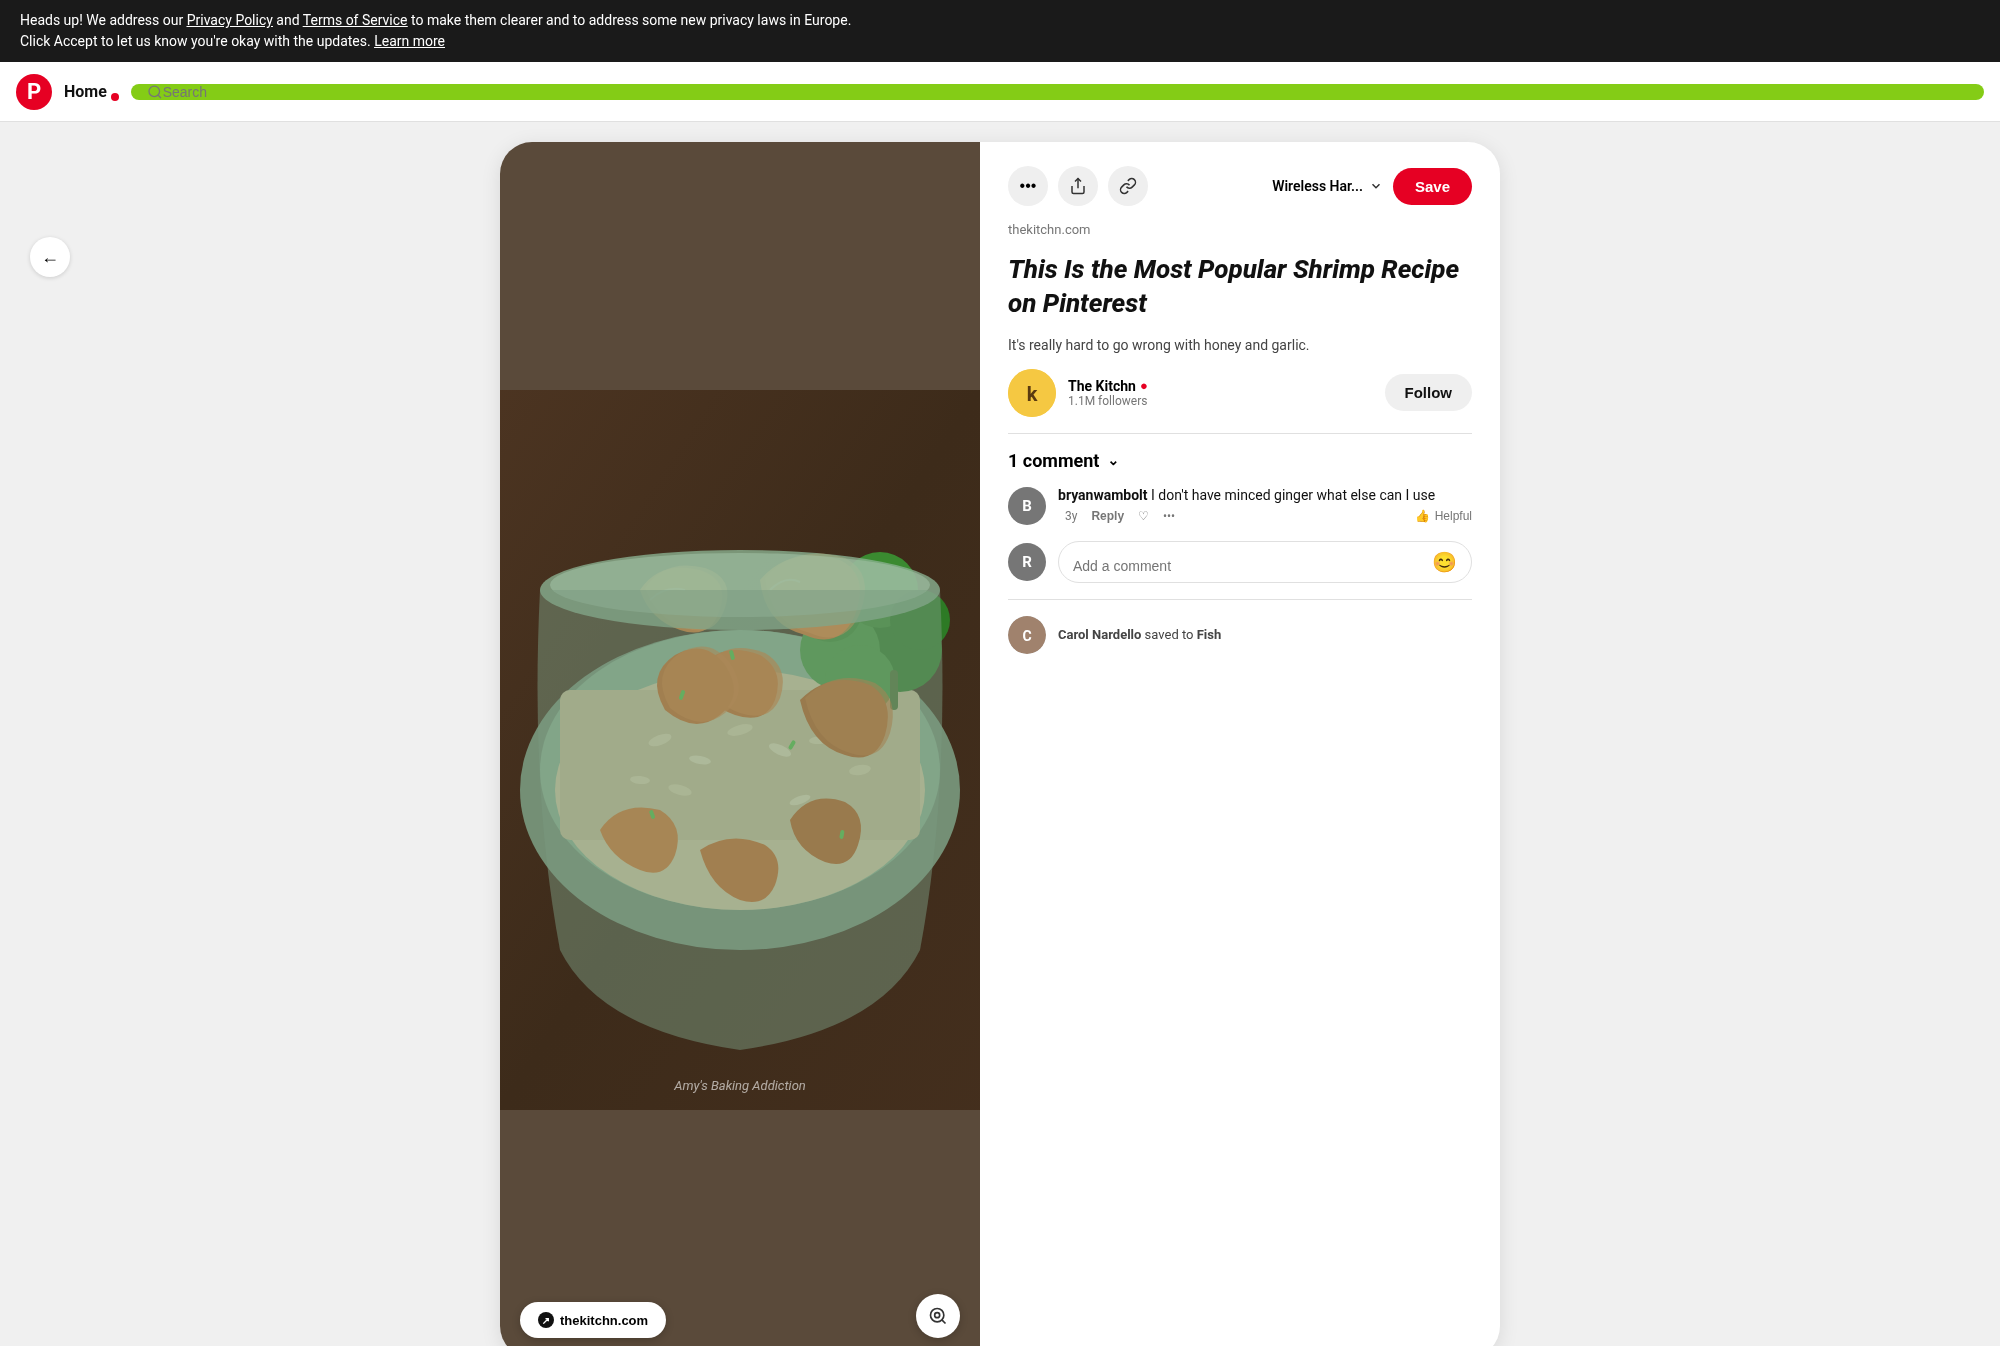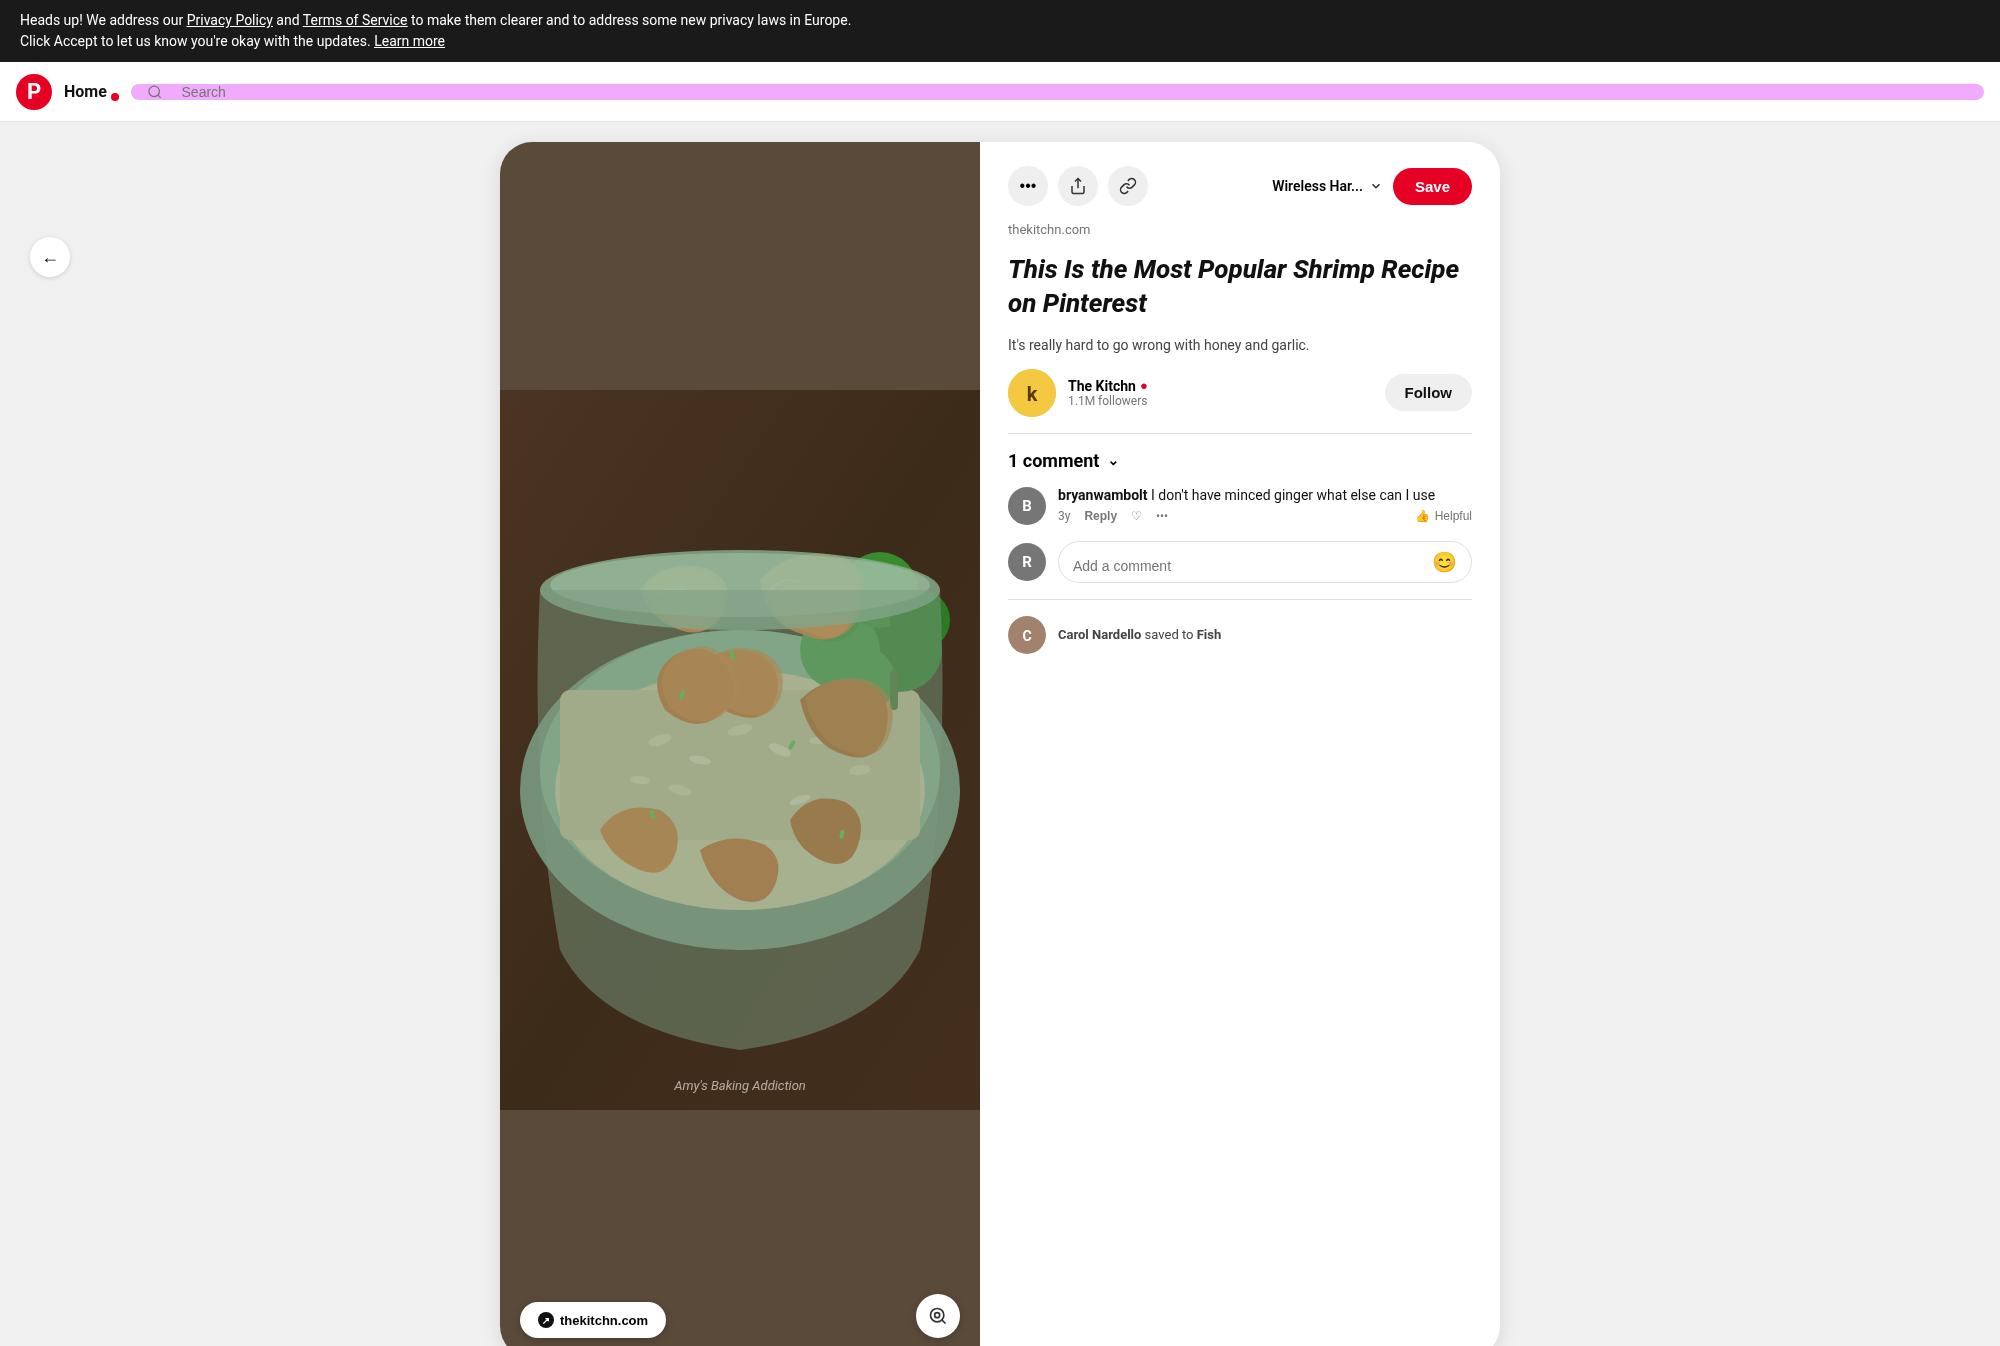--- a/index.html
+++ b/index.html
@@ -50,24 +50,24 @@
       width: 8px;
       height: 8px;
       background: #e60023;
       border-radius: 50%;
       display: inline-block;
     }
     .search-bar {
       flex: 1;
       display: flex;
       align-items: center;
-      background: #f0abfc;
+      background: #84cc16;
       border-radius: 24px;
       padding: 0 16px;
-      gap: 19px;
+      gap: 0;
     }
     .search-bar input {
       border: none;
       background: transparent;
       outline: none;
       font-size: 14px;
       width: 100%;
       color: #555;
     }
 
@@ -318,20 +318,21 @@
     .comment-text strong {
       font-weight: 700;
     }
     .comment-meta {
       display: flex;
       align-items: center;
       gap: 14px;
       margin-top: 6px;
       font-size: 12px;
       color: #767676;
+      margin-left: 7px;
     }
     .comment-meta .reply-btn {
       background: none;
       border: none;
       cursor: pointer;
       font-size: 12px;
       color: #767676;
       font-weight: 600;
     }
     .helpful-btn {

